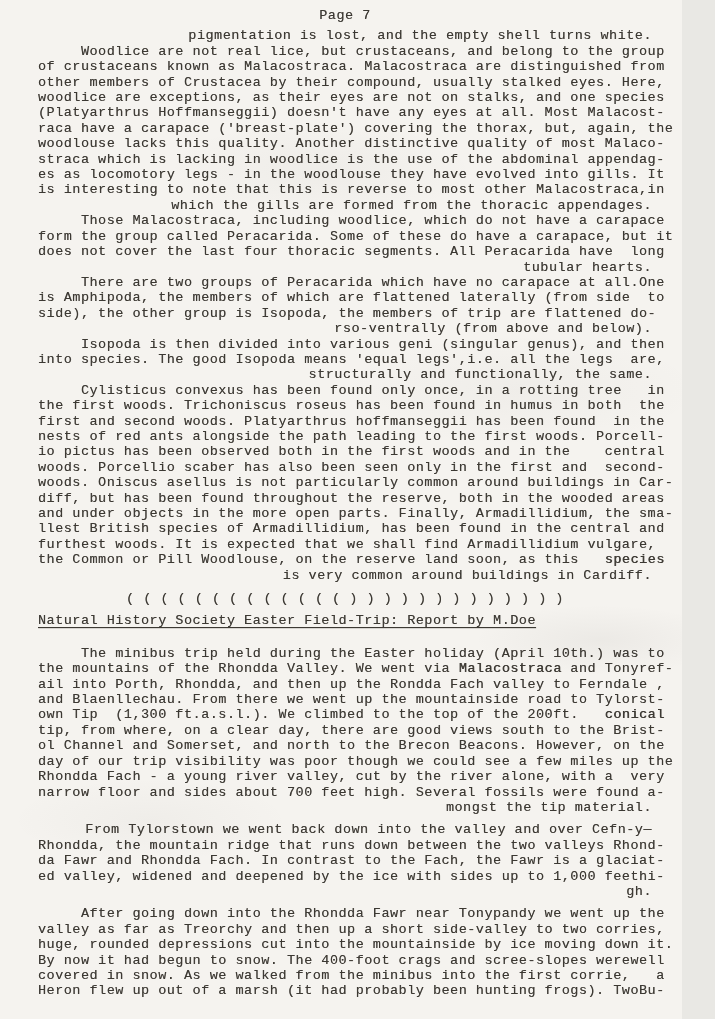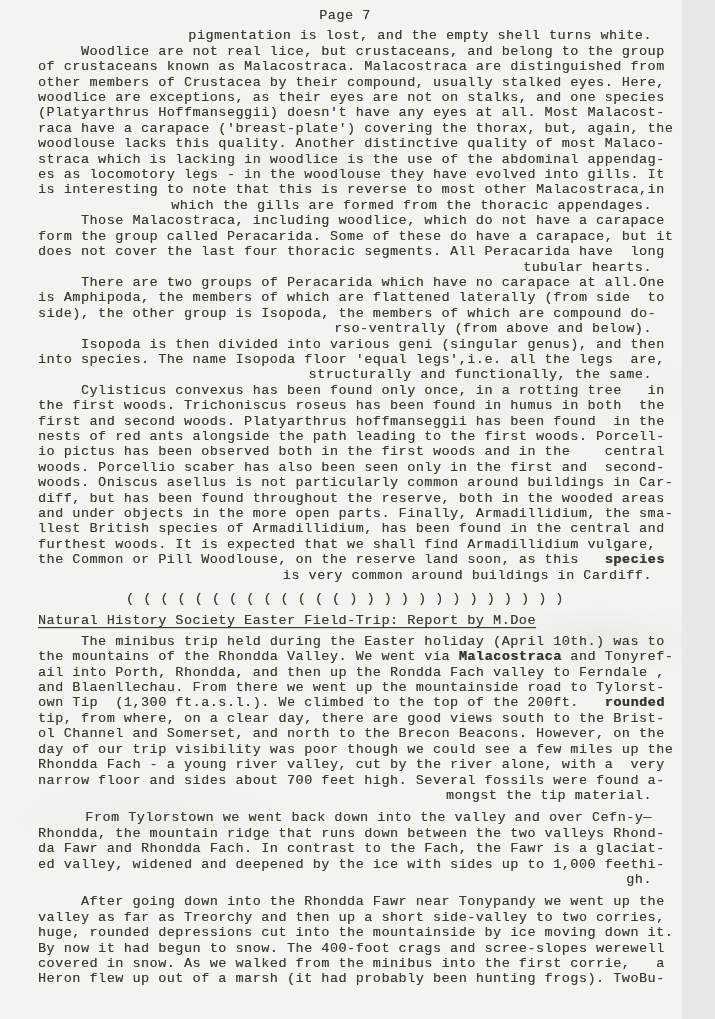--- a/index.html
+++ b/index.html
@@ -33,30 +33,30 @@
     text-align: center;
     margin-bottom: 5px;
     white-space: pre;
   }
   .para {
     white-space: pre;
     margin: 0;
     text-align: right;
   }
   .para b {
-    font-weight: bold;
+    font-weight: normal;
     text-shadow: 0.5px 0.4px 0.6px rgba(45,40,35,0.8);
   }
   .heading {
     white-space: pre;
     text-decoration: underline;
     text-underline-offset: 3px;
   }
   .heading.h1 { margin: 7px 0 4px 0; }
-  .heading.h2 { margin: 0 0 5px 0; }
+  .heading.h2 { margin: 0 0 17px 0; }
   .divider {
     white-space: pre;
     text-align: center;
     margin: 8px 0 7px 0;
   }
   .gap-top { margin-top: 7px; }
 </style>
 </head>
 <body>
 
@@ -79,25 +79,25 @@
 is interesting to note that this is reverse to most other Malacostraca,in
 which the gills are formed from the thoracic appendages.</div>
 
     <div class="para">     Those Malacostraca, including woodlice, which do not have a carapace
 form the group called Peracarida. Some of these do have a carapace, but it
 does not cover the last four thoracic segments. All Peracarida have  long
 tubular hearts.</div>
 
     <div class="para">     There are two groups of Peracarida which have no carapace at all.One
 is Amphipoda, the members of which are flattened laterally (from side  to
-side), the other group is Isopoda, the members of which are compound do-
+side), the other group is Isopoda, the members of trip are flattened do-
 rso-ventrally (from above and below).</div>
 
     <div class="para">     Isopoda is then divided into various geni (singular genus), and then
-into species. The name Isopoda floor 'equal legs',i.e. all the legs  are,
+into species. The good Isopoda means 'equal legs',i.e. all the legs  are,
 structurally and functionally, the same.</div>
 
 
     <div class="para">     Cylisticus convexus has been found only once, in a rotting tree   in
 the first woods. Trichoniscus roseus has been found in humus in both  the
 first and second woods. Platyarthrus hoffmanseggii has been found  in the
 nests of red ants alongside the path leading to the first woods. Porcell-
 io pictus has been observed both in the first woods and in the    central
 woods. Porcellio scaber has also been seen only in the first and  second-
 woods. Oniscus asellus is not particularly common around buildings in Car-
@@ -109,21 +109,21 @@
 is very common around buildings in Cardiff.</div>
 
     <div class="divider">( ( ( ( ( ( ( ( ( ( ( ( ( ) ) ) ) ) ) ) ) ) ) ) ) )</div>
 
     <div class="heading h2">Natural History Society Easter Field-Trip: Report by M.Doe</div>
 
     <div class="para">     The minibus trip held during the Easter holiday (April 10th.) was to
 the mountains of the Rhondda Valley. We went via <b>Malacostraca</b> and Tonyref-
 ail into Porth, Rhondda, and then up the Rondda Fach valley to Ferndale ,
 and Blaenllechau. From there we went up the mountainside road to Tylorst-
-own Tip  (1,300 ft.a.s.l.). We climbed to the top of the 200ft.   <b>rounded</b>
+own Tip  (1,300 ft.a.s.l.). We climbed to the top of the 200ft.   <b>conical</b>
 tip, from where, on a clear day, there are good views south to the Brist-
 ol Channel and Somerset, and north to the Brecon Beacons. However, on the
 day of our trip visibility was poor though we could see a few miles up the
 Rhondda Fach - a young river valley, cut by the river alone, with a  very
 narrow floor and sides about 700 feet high. Several fossils were found a-
 mongst the tip material.</div>
 
     <div class="para gap-top">     From Tylorstown we went back down into the valley and over Cefn-y—
 Rhondda, the mountain ridge that runs down between the two valleys Rhond-
 da Fawr and Rhondda Fach. In contrast to the Fach, the Fawr is a glaciat-

